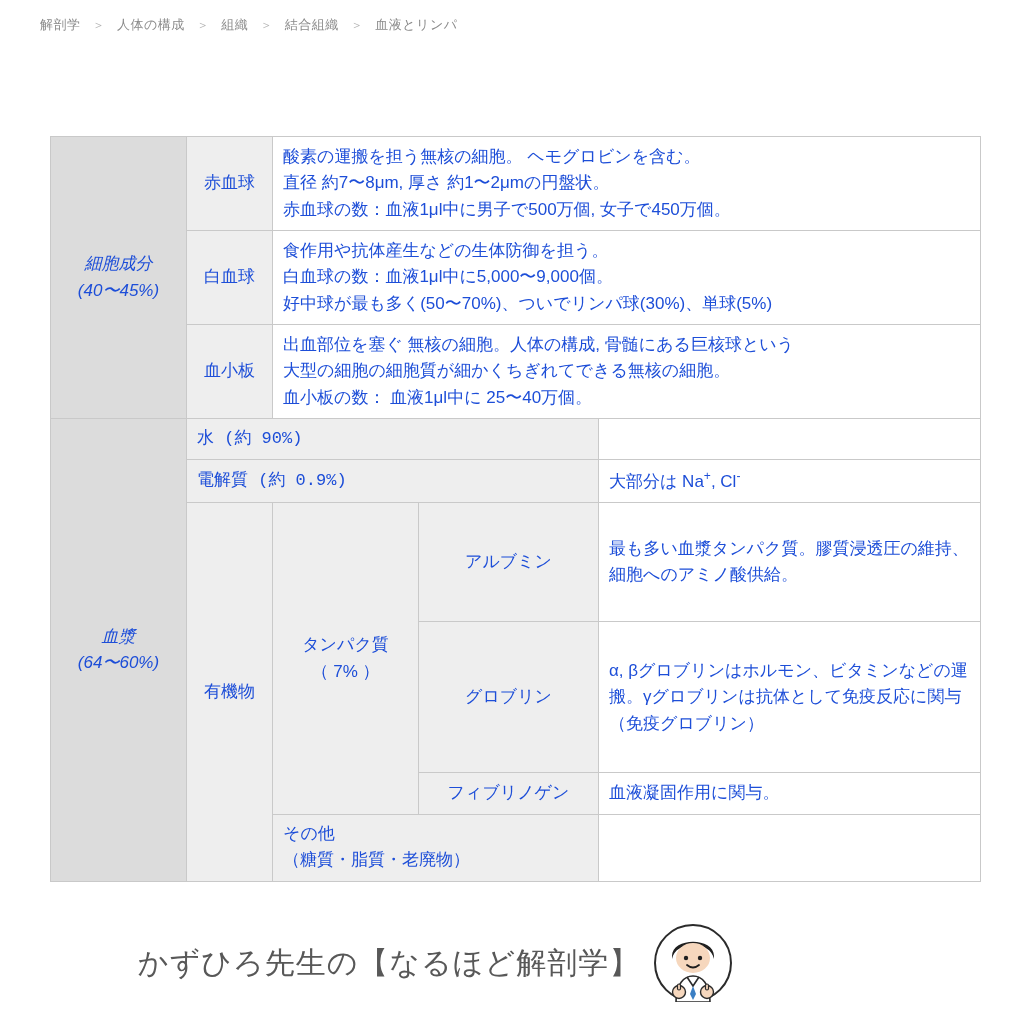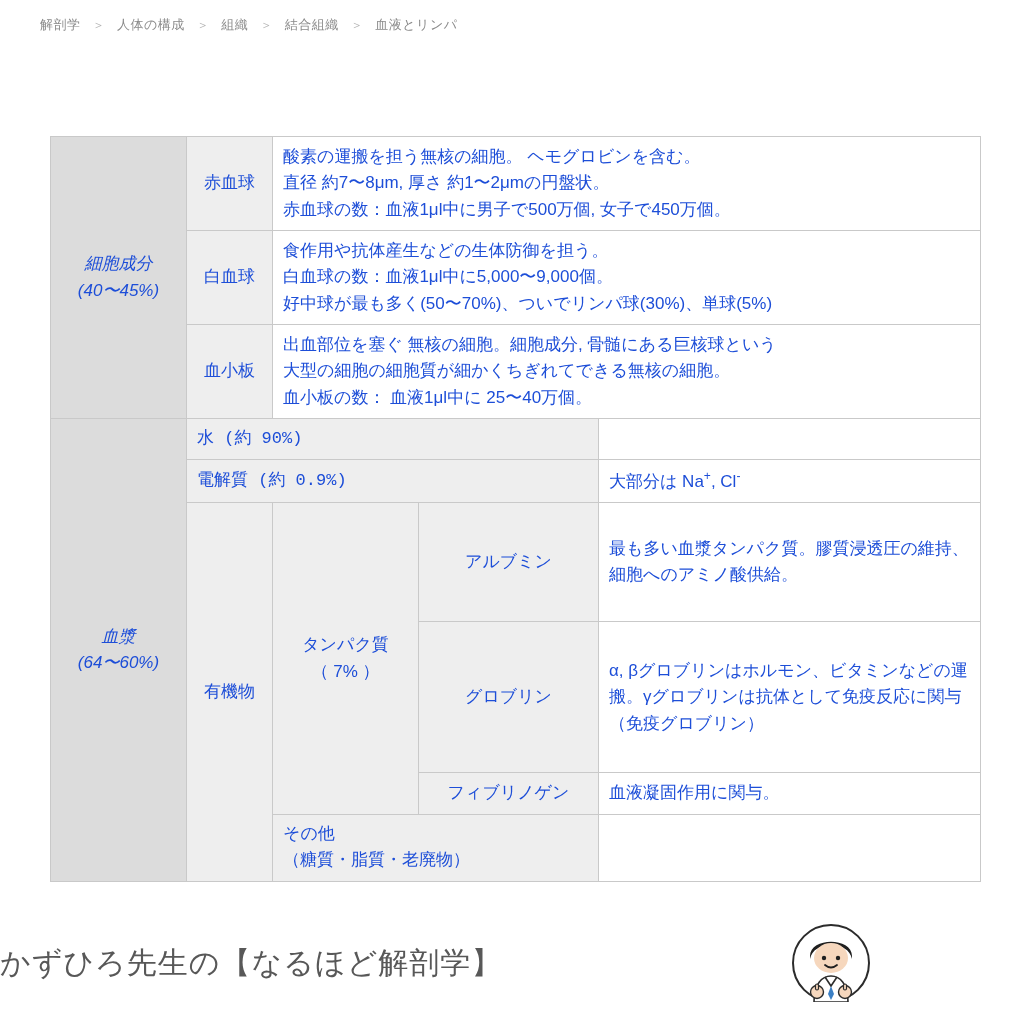--- a/index.html
+++ b/index.html
@@ -111,21 +111,21 @@
   }
 
   
   .footer {
     position: absolute;
     left: 0;
     right: 0;
     bottom: 22px;
     display: flex;
     align-items: center;
-    justify-content: space-between;
+    justify-content: center;
   }
   .footer-text {
     font-size: 30px;
     color: #585858;
     letter-spacing: 1px;
   }
   .mascot {
     width: 78px;
     height: 78px;
     margin-left: 14px;
@@ -179,21 +179,21 @@
           <td class="body" colspan="3">
             <span class="line">食作用や抗体産生などの生体防御を担う。</span>
             <span class="line">白血球の数：血液1μl中に5,000〜9,000個。</span>
             <span class="line">好中球が最も多く(50〜70%)、ついでリンパ球(30%)、単球(5%)</span>
           </td>
         </tr>
 
         <tr>
           <td class="sub">血小板</td>
           <td class="body" colspan="3">
-            <span class="line">出血部位を塞ぐ 無核の細胞。細胞成分, 骨髄にある巨核球という</span>
+            <span class="line">出血部位を塞ぐ 無核の細胞。人体の構成, 骨髄にある巨核球という</span>
             <span class="line">大型の細胞の細胞質が細かくちぎれてできる無核の細胞。</span>
             <span class="line">血小板の数： 血液1μl中に 25〜40万個。</span>
           </td>
         </tr>
 
         <tr>
           <td class="cat" rowspan="7">
             <span class="line">血漿</span>
             <span class="line">(64〜60%)</span>
           </td>

